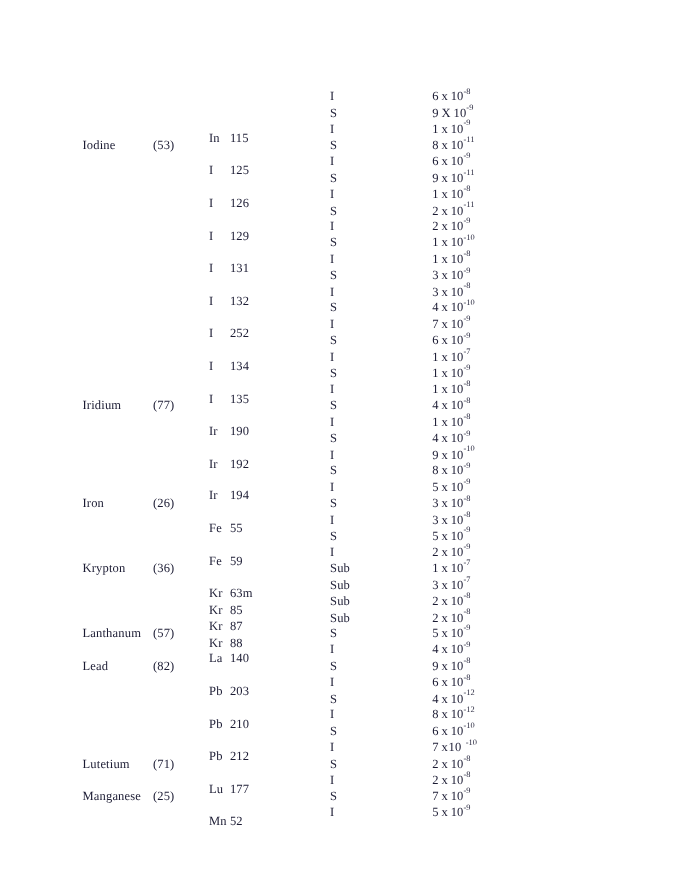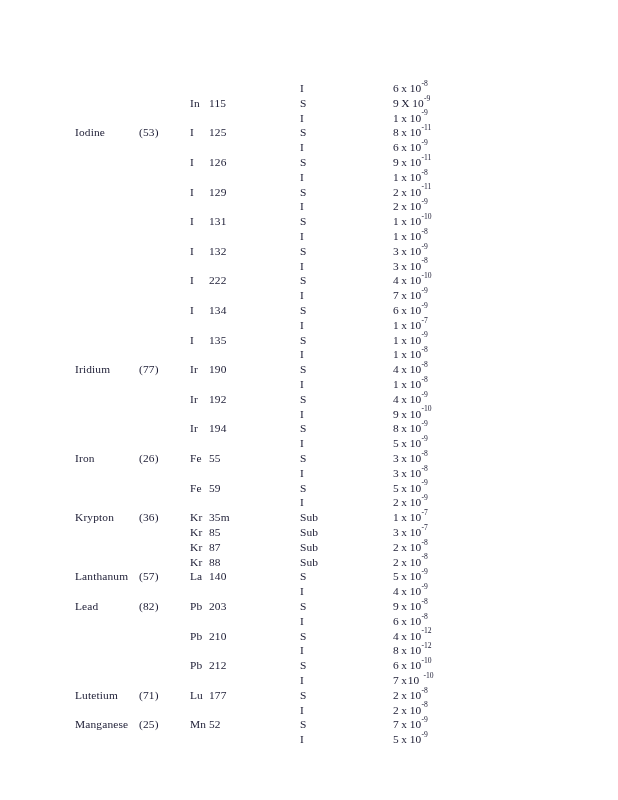--- a/index.html
+++ b/index.html
@@ -42,20 +42,21 @@
   }
   .c-element {
     left: 75px;
   }
   .c-z {
     left: 139px;
     text-align: right;
   }
   .c-isotope {
     left: 190px;
+    margin-top: 23px;
   }
   .c-isotope-sym {
     display: inline-block;
     min-width: 19px;
   }
   .c-type {
     left: 300px;
   }
   .c-value {
     left: 393px;
@@ -177,21 +178,21 @@
       <div class="row" style="top: 258.6px;">
         <div class="cell c-element"></div>
         <div class="cell c-z"></div>
         <div class="cell c-isotope"></div>
         <div class="cell c-type">I</div>
         <div class="cell c-value"><span class="mantissa">3</span><span class="times">x</span><span class="base">10</span><sup class="exp">-8</sup></div>
       </div>
       <div class="row" style="top: 273.4px;">
         <div class="cell c-element"></div>
         <div class="cell c-z"></div>
-        <div class="cell c-isotope"><span class="c-isotope-sym">I</span><span>222</span></div>
+        <div class="cell c-isotope"><span class="c-isotope-sym">I</span><span>252</span></div>
         <div class="cell c-type">S</div>
         <div class="cell c-value"><span class="mantissa">4</span><span class="times">x</span><span class="base">10</span><sup class="exp">-10</sup></div>
       </div>
       <div class="row" style="top: 288.2px;">
         <div class="cell c-element"></div>
         <div class="cell c-z"></div>
         <div class="cell c-isotope"></div>
         <div class="cell c-type">I</div>
         <div class="cell c-value"><span class="mantissa">7</span><span class="times">x</span><span class="base">10</span><sup class="exp">-9</sup></div>
       </div>
@@ -289,21 +290,21 @@
       <div class="row" style="top: 495.4px;">
         <div class="cell c-element"></div>
         <div class="cell c-z"></div>
         <div class="cell c-isotope"></div>
         <div class="cell c-type">I</div>
         <div class="cell c-value"><span class="mantissa">2</span><span class="times">x</span><span class="base">10</span><sup class="exp">-9</sup></div>
       </div>
       <div class="row" style="top: 510.2px;">
         <div class="cell c-element">Krypton</div>
         <div class="cell c-z">(36)</div>
-        <div class="cell c-isotope"><span class="c-isotope-sym">Kr</span><span>35m</span></div>
+        <div class="cell c-isotope"><span class="c-isotope-sym">Kr</span><span>63m</span></div>
         <div class="cell c-type">Sub</div>
         <div class="cell c-value"><span class="mantissa">1</span><span class="times">x</span><span class="base">10</span><sup class="exp">-7</sup></div>
       </div>
       <div class="row" style="top: 525px;">
         <div class="cell c-element"></div>
         <div class="cell c-z"></div>
         <div class="cell c-isotope"><span class="c-isotope-sym">Kr</span><span>85</span></div>
         <div class="cell c-type">Sub</div>
         <div class="cell c-value"><span class="mantissa">3</span><span class="times">x</span><span class="base">10</span><sup class="exp">-7</sup></div>
       </div>

